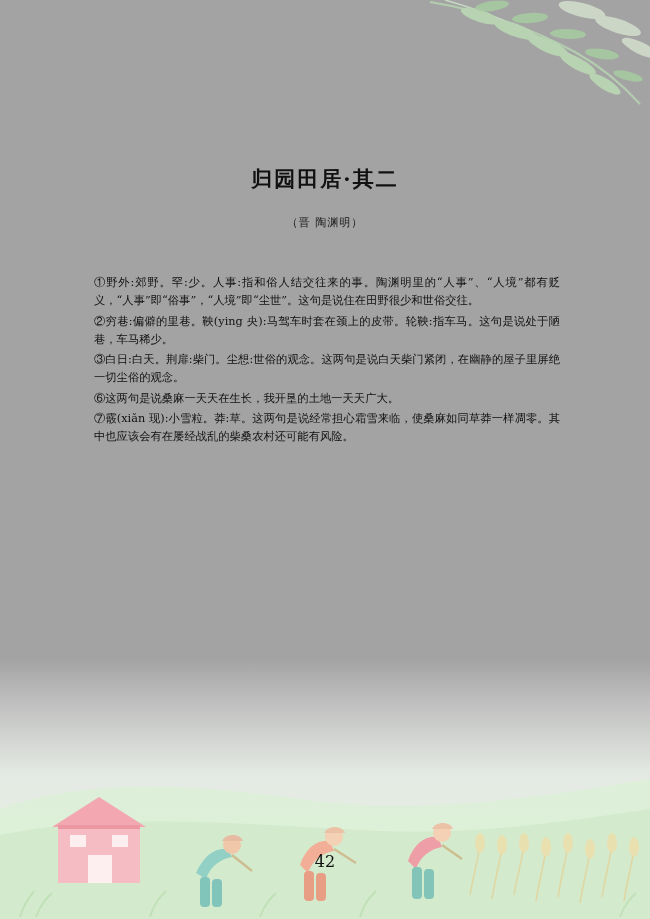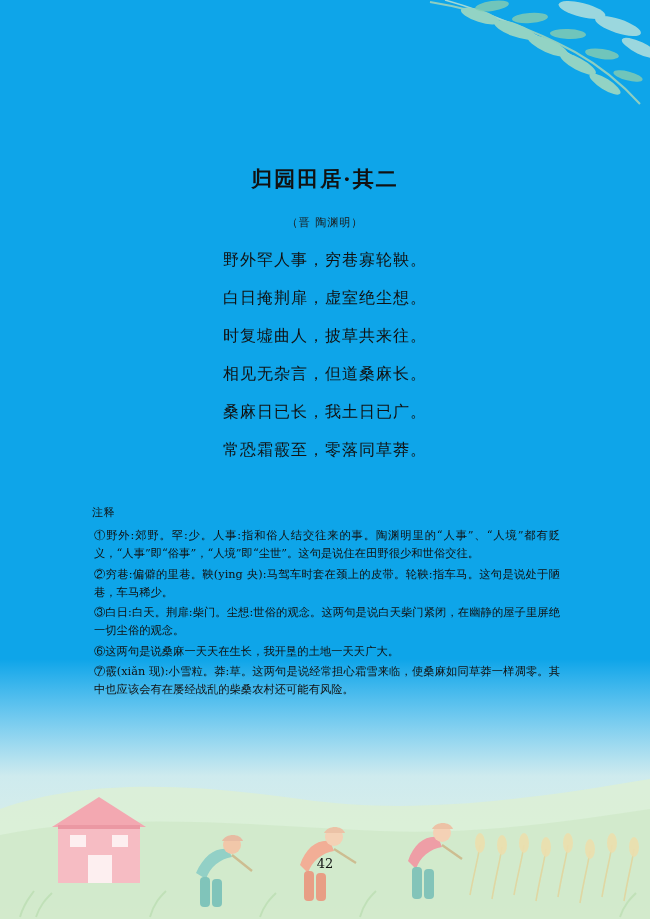--- a/index.html
+++ b/index.html
@@ -10,21 +10,21 @@
     width: 650px;
     height: 919px;
     background: #ffffff;
     font-family: "DejaVu Sans", "Liberation Sans", sans-serif;
     overflow: hidden;
   }
   .page {
     position: relative;
     width: 650px;
     height: 919px;
-    background: #0ea5e9;
+    background: #a3a3a3;
     overflow: hidden;
   }
 
   
   .deco {
     position: absolute;
     pointer-events: none;
   }
   .deco-top {
     top: 0; right: 0;
@@ -91,21 +91,21 @@
     margin: 2px;
   }
 
   .page-number {
     position: absolute;
     bottom: 48px;
     left: 0;
     width: 100%;
     text-align: center;
     font-family: "DejaVu Serif", "Liberation Serif", serif;
-    font-size: 13px;
+    font-size: 16px;
     color: #111111;
     z-index: 6;
   }
 </style>
 </head>
 <body>
 
 <div class="page">
 
   <svg class="deco deco-top" viewBox="0 0 420 130" xmlns="http://www.w3.org/2000/svg">
@@ -213,31 +213,22 @@
       <path d="M360 258 C364 244, 370 238, 376 232"></path>
       <path d="M620 258 C624 246, 630 240, 636 234"></path>
     </g>
   </svg>
 
   <div class="content">
 
     <h1 class="poem-title">归园田居·其二</h1>
     <div class="poem-author">（晋 陶渊明）</div>
 
-    <div class="poem-body">
-      <p class="poem-line">野外罕人事，穷巷寡轮鞅。</p>
-      <p class="poem-line">白日掩荆扉，虚室绝尘想。</p>
-      <p class="poem-line">时复墟曲人，披草共来往。</p>
-      <p class="poem-line">相见无杂言，但道桑麻长。</p>
-      <p class="poem-line">桑麻日已长，我土日已广。</p>
-      <p class="poem-line">常恐霜霰至，零落同草莽。</p>
-    </div>
 
     <div class="notes">
-      <div class="notes-heading">注释</div>
       <p class="note-item">①野外:郊野。罕:少。人事:指和俗人结交往来的事。陶渊明里的“人事”、“人境”都有贬义，“人事”即“俗事”，“人境”即“尘世”。这句是说住在田野很少和世俗交往。</p>
       <p class="note-item">②穷巷:偏僻的里巷。鞅(ying 央):马驾车时套在颈上的皮带。轮鞅:指车马。这句是说处于陋巷，车马稀少。</p>
       <p class="note-item">③白日:白天。荆扉:柴门。尘想:世俗的观念。这两句是说白天柴门紧闭，在幽静的屋子里屏绝一切尘俗的观念。</p>
       <p class="note-item">⑥这两句是说桑麻一天天在生长，我开垦的土地一天天广大。</p>
       <p class="note-item">⑦霰(xiǎn 现):小雪粒。莽:草。这两句是说经常担心霜雪来临，使桑麻如同草莽一样凋零。其中也应该会有在屡经战乱的柴桑农村还可能有风险。</p>
     </div>
   </div>
 
   <div class="page-number">42</div>
 </div>

